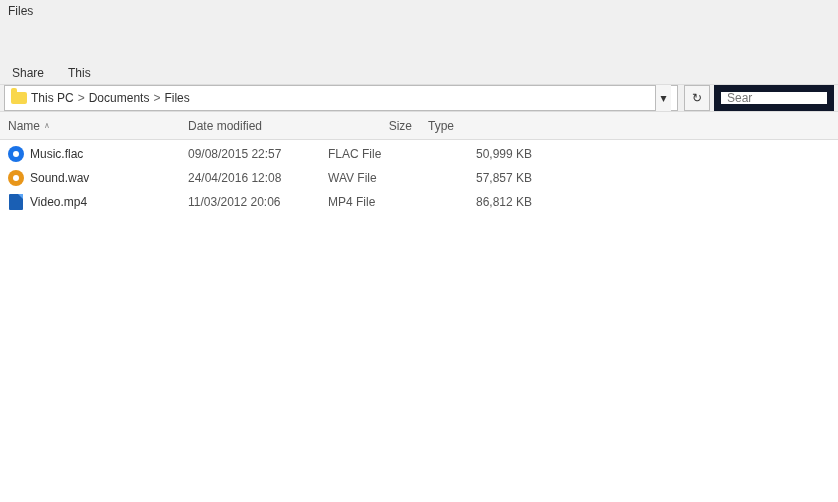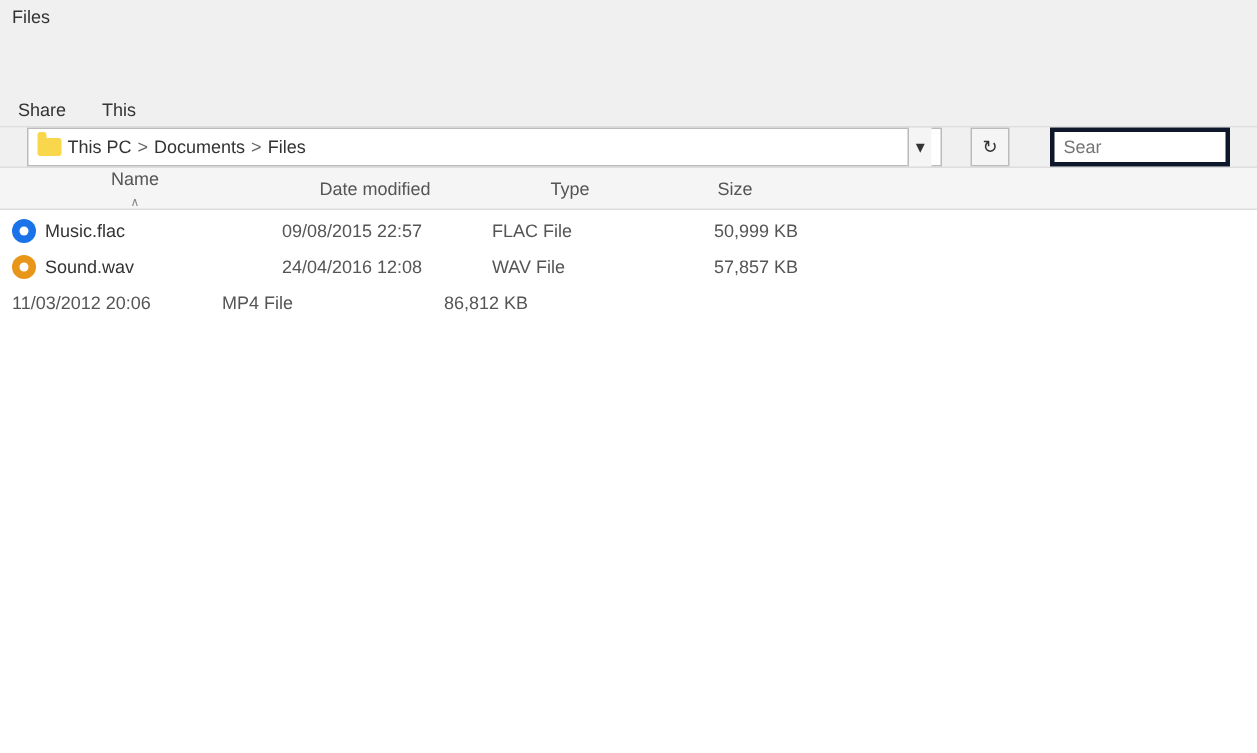--- a/index.html
+++ b/index.html
@@ -67,22 +67,22 @@
       cursor: default;
     }
     .breadcrumb .current {
       font-weight: normal;
     }
     .address-row {
       display: flex;
       align-items: center;
       background: #f0f0f0;
       border-bottom: 1px solid #ddd;
-      padding: 0 18px;
-      gap: 17px;
+      padding: 0 4px;
+      gap: 4px;
     }
     .address-box {
       display: flex;
       align-items: center;
       background: #fff;
       border: 1px solid #bbb;
       flex: 1;
       height: 26px;
       padding: 0 6px;
       gap: 4px;
@@ -104,26 +104,26 @@
       display: flex;
       align-items: center;
       justify-content: center;
       cursor: pointer;
       background: #f5f5f5;
       margin-left: 2px;
     }
     .search-box {
       width: 120px;
       height: 26px;
-      border: 3px solid #0f172a;
+      border: 7px solid #0f172a;
       padding: 0 6px;
       background: #fff;
       font-size: 12px;
       color: #4d7c0f;
-      margin-left: 10px;
+      margin-left: 0;
     }
     .main-content {
       background: #fff;
       height: calc(502px - 90px);
       overflow: hidden;
     }
     .column-headers {
       display: flex;
       align-items: center;
       background: #f5f5f5;
@@ -134,21 +134,20 @@
     .col-header {
       padding: 4px 8px;
       font-size: 12px;
       color: #555;
       cursor: pointer;
       display: flex;
       align-items: center;
       gap: 4px;
       border-right: none;
       user-select: none;
-      flex-direction: column;
     }
     .col-name { width: 180px; }
     .col-date { width: 140px; }
     .col-type { width: 120px; }
     .col-size { width: 100px; justify-content: flex-end; }
     .sort-arrow {
       font-size: 8px;
       color: #888;
     }
     .file-list {
@@ -271,25 +270,25 @@
 <div class="main-content">
 
   <div class="column-headers">
     <div class="col-header col-name">
       <span>Name</span>
       <span class="sort-arrow">∧</span>
     </div>
     <div class="col-header col-date">
       <span>Date modified</span>
     </div>
+    <div class="col-header col-size">
+      <span>Size</span>
+    </div>
     <div class="col-header col-type">
       <span>Type</span>
-    </div>
-    <div class="col-header col-size">
-      <span>Size</span>
     </div>
   </div>
 
   <div class="file-list" id="file-list">
   <div class="file-row">
     <div class="file-cell cell-name">
       <span class="file-icon">
             <span class="icon-flac"></span>
           </span>
       <span>Music.flac</span>
@@ -303,18 +302,24 @@
       <span class="file-icon">
             <span class="icon-wav"></span>
           </span>
       <span>Sound.wav</span>
     </div>
     <div class="file-cell cell-date">24/04/2016 12:08</div>
     <div class="file-cell cell-type">WAV File</div>
     <div class="file-cell cell-size">57,857 KB</div>
   </div>
       <div class="file-row">
+    <div class="file-cell cell-name">
+      <span class="file-icon">
+            <span class="icon-mp4"></span>
+          </span>
+      <span>Video.mp4</span>
+    </div>
     <div class="file-cell cell-date">11/03/2012 20:06</div>
     <div class="file-cell cell-type">MP4 File</div>
     <div class="file-cell cell-size">86,812 KB</div>
   </div>
     </div>
 </div>
 
 </body></html>

